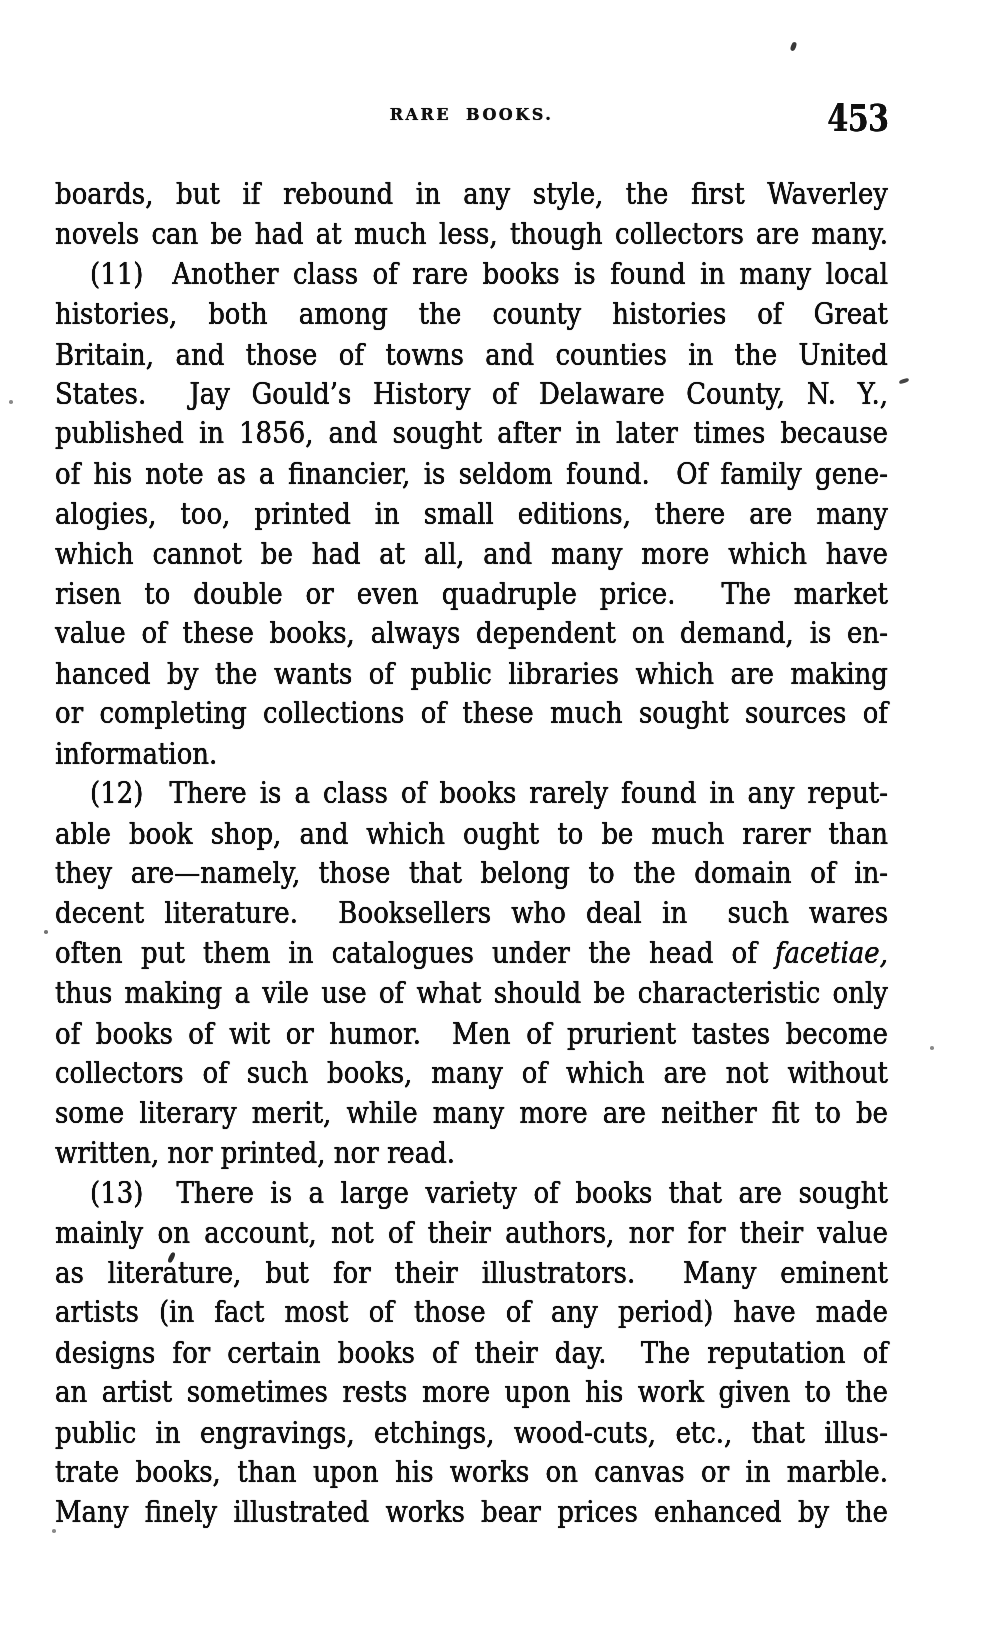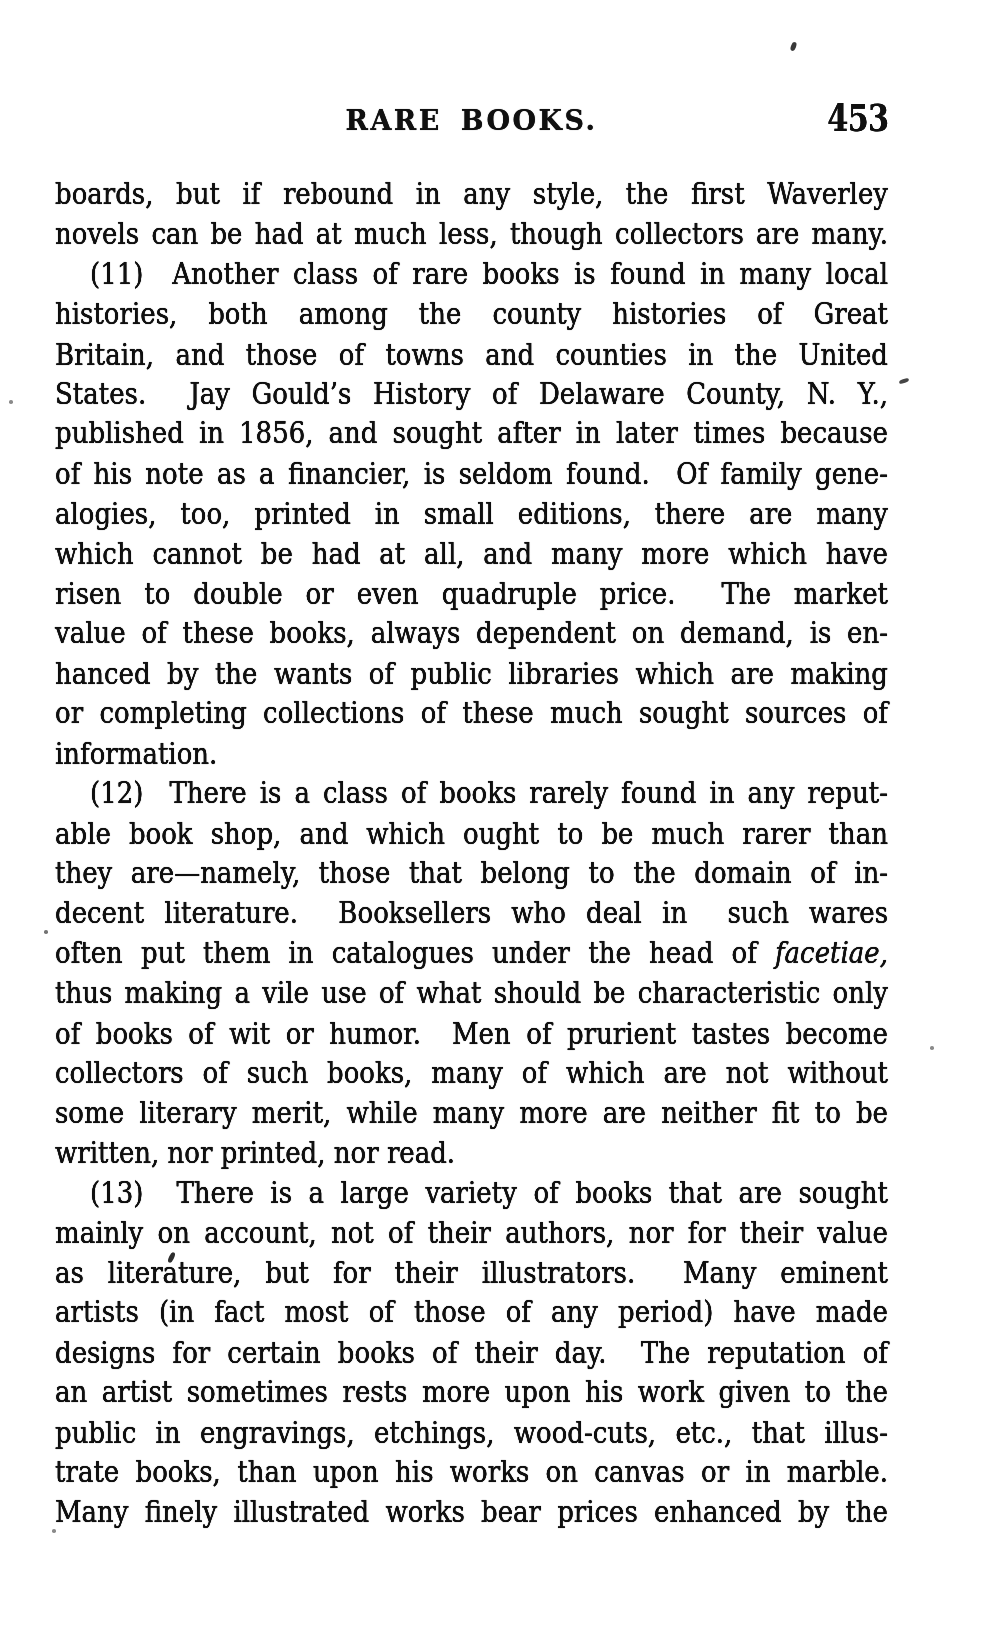--- a/index.html
+++ b/index.html
@@ -11,21 +11,21 @@
     position:relative;
     overflow:hidden;
   }
   .page{position:absolute;inset:0;background:#ffffff;}
   .running-header{
     position:absolute;left:55px;top:96px;width:833px;height:48px;
   }
   .header-title{
     position:absolute;left:0;right:0;top:9px;
     text-align:center;
-    font-size:27px;font-weight:bold;
+    font-size:16px;font-weight:bold;
     letter-spacing:2.5px;word-spacing:7px;
     text-shadow:0 0 0.7px #000;
   }
   .page-number{
     position:absolute;right:0;top:0;
     font-size:37px;font-weight:bold;
     transform:scaleX(0.82);transform-origin:top right;
     letter-spacing:-1px;
     text-shadow:0 0 0.7px #000;
   }

